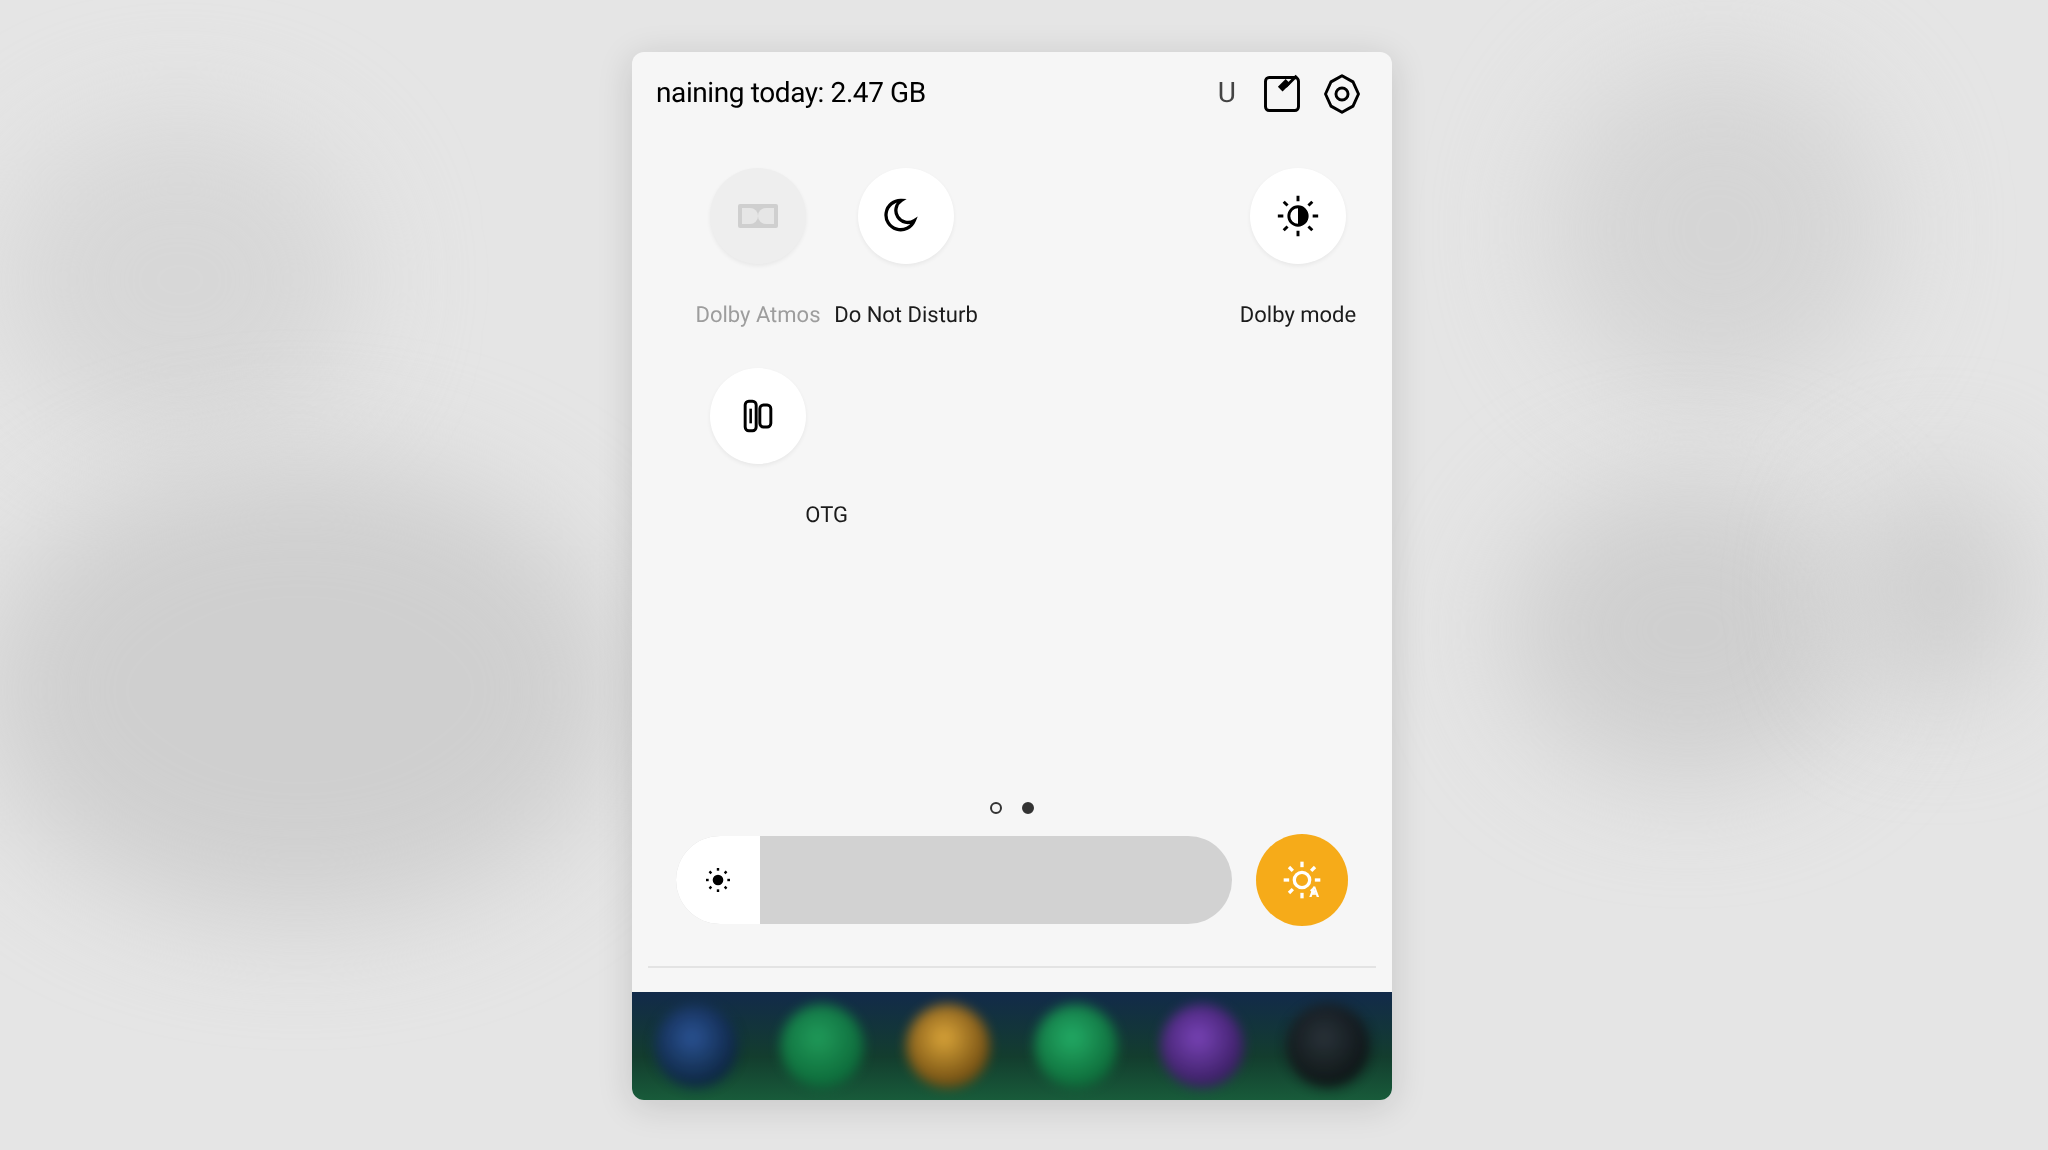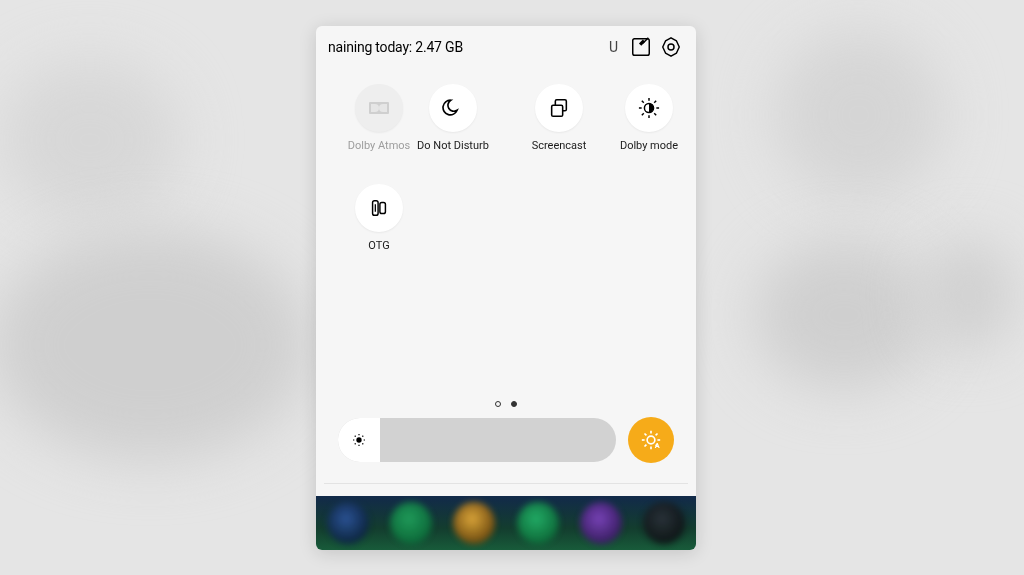--- a/index.html
+++ b/index.html
@@ -20,27 +20,27 @@
     .data-text { position:absolute; left:12px; top:3px; font-size:14px; color:#000; letter-spacing:-0.2px; }
     .top-u { position:absolute; right:78px; top:3px; font-size:14px; color:#444; }
     .top-icon { position:absolute; top:0px; width:22px; height:22px; cursor:pointer; }
     .top-icon.edit { right:44px; }
     .top-icon.settings { right:14px; }
 
     .toggle-grid { position:absolute; top:58px; left:0; right:0; bottom:200px; }
     .toggle { position:absolute; width:90px; text-align:center; }
     .toggle .circle { width:48px; height:48px; border-radius:50%; background:#ffffff; margin:0 auto; display:flex; align-items:center; justify-content:center; box-shadow:0 1px 2px rgba(0,0,0,0.06); cursor:pointer; }
     .toggle.disabled .circle { background:#eeeeee; }
-    .toggle .label { margin-top:7px; font-size:11px; color:#1b1b1b; }
+    .toggle .label { margin-top:19px; font-size:11px; color:#1b1b1b; }
     .toggle.disabled .label { color:#9d9d9d; }
     .toggle.t1 { left:18px; top:0; }
     .toggle.t2 { left:92px; top:0; }
     .toggle.t3 { left:198px; top:0; }
     .toggle.t4 { left:288px; top:0; }
-    .toggle.t5 { left:18px; top:100px; }
+    .toggle.t5 { left:18px; top:100px;text-align:right; }
 
     .pager { position:absolute; left:0; right:0; top:366px; text-align:center; }
     .pager .dot { display:inline-block; width:6px; height:6px; border-radius:50%; margin:0 3px; }
     .pager .dot.hollow { border:1px solid #333; background:transparent; }
     .pager .dot.solid { background:#333; border:1px solid #333; }
 
     .slider-row { position:absolute; left:22px; right:22px; top:390px; height:48px; display:flex; align-items:center; }
     .slider { flex:1; height:44px; border-radius:22px; background:#d2d2d2; position:relative; cursor:pointer; }
     .slider .knob { position:absolute; left:0; top:0; width:42px; height:44px; background:#ffffff; border-top-left-radius:22px; border-bottom-left-radius:22px; display:flex; align-items:center; justify-content:center; }
     .auto-bright { width:46px; height:46px; border-radius:50%; background:#f6ab19; margin-left:12px; display:flex; align-items:center; justify-content:center; cursor:pointer; }
@@ -103,29 +103,20 @@
 
     <div class="toggle t2">
       <div class="circle">
         <svg width="22" height="22" viewBox="0 0 24 24">
           <path d="M16.5 14.5 A8 8 0 1 1 9.5 3.5 A6 6 0 1 0 16.5 14.5 Z" fill="none" stroke="#000" stroke-width="1.8"></path>
         </svg>
       </div>
       <div class="label">Do Not Disturb</div>
     </div>
 
-    <div class="toggle t3">
-      <div class="circle">
-        <svg width="22" height="22" viewBox="0 0 24 24">
-          <rect x="8" y="3" width="12" height="12" rx="1.5" fill="none" stroke="#000" stroke-width="1.7"></rect>
-          <rect x="4" y="9" width="12" height="12" rx="1.5" fill="#fff" stroke="#000" stroke-width="1.7"></rect>
-        </svg>
-      </div>
-      <div class="label">Screencast</div>
-    </div>
 
     <div class="toggle t4">
       <div class="circle">
         <svg width="22" height="22" viewBox="0 0 24 24">
           <circle cx="12" cy="12" r="5" fill="none" stroke="#000" stroke-width="1.6"></circle>
           <path d="M12 7 A5 5 0 0 1 12 17 Z" fill="#000"></path>
           <g stroke="#000" stroke-width="1.6">
             <line x1="12" y1="1" x2="12" y2="4"></line>
               <line x1="12" y1="20" x2="12" y2="23"></line>
             <line x1="1" y1="12" x2="4" y2="12"></line>

